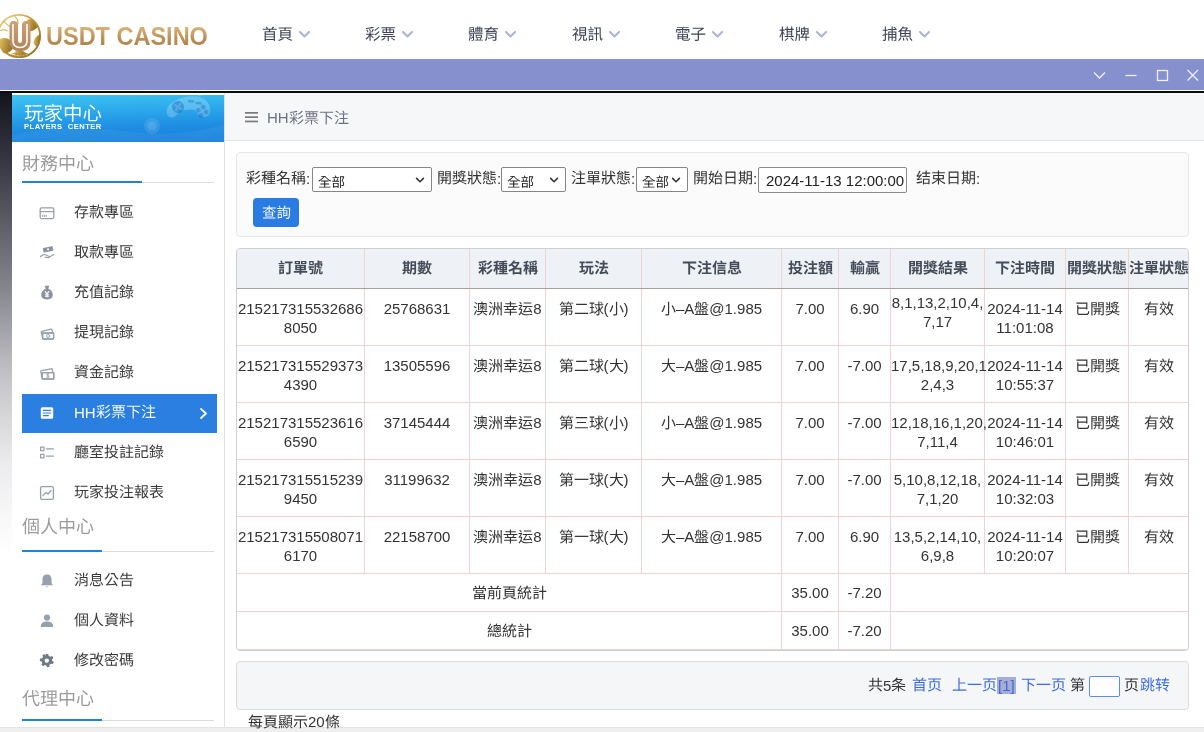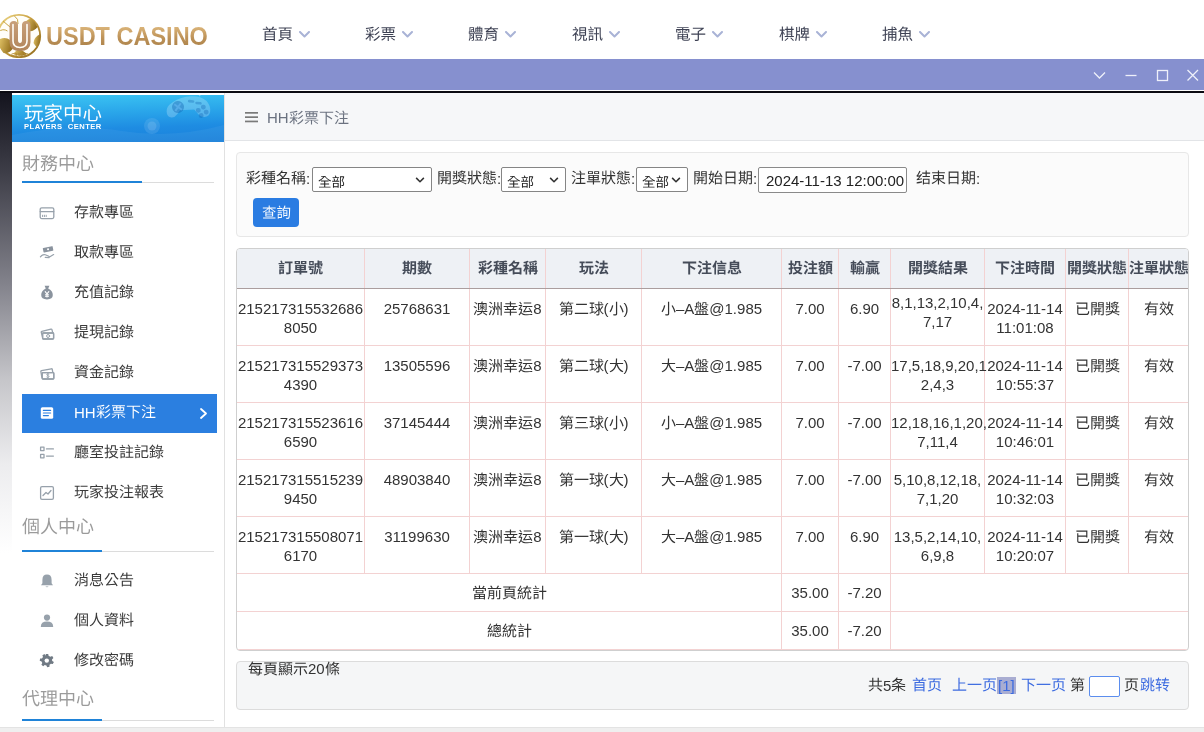--- a/index.html
+++ b/index.html
@@ -663,21 +663,21 @@
                 <use href="#r3b" x="1000"></use>
                 <use href="#r3c" x="2000"></use>
               </svg></td>
             <td style="height:46px;padding-top:10px;border:1px solid #f3d2d2;text-align:center;vertical-align:top;color:#333;line-height:19px;"><svg class="k" width="30" height="15" viewBox="0 -880 2000 1000" style="vertical-align:-1.8px">
                 <use href="#r6c" x="0"></use>
                 <use href="#r6d" x="1000"></use>
               </svg></td>
           </tr>
           <tr>
             <td style="height:46px;padding-top:10px;border:1px solid #f3d2d2;text-align:center;vertical-align:top;color:#333;line-height:19px;">215217315515239<br>9450</td>
-            <td style="height:46px;padding-top:10px;border:1px solid #f3d2d2;text-align:center;vertical-align:top;color:#333;line-height:19px;">48903840</td>
+            <td style="height:46px;padding-top:10px;border:1px solid #f3d2d2;text-align:center;vertical-align:top;color:#333;line-height:19px;">31199632</td>
             <td style="height:46px;padding-top:10px;border:1px solid #f3d2d2;text-align:center;vertical-align:top;color:#333;line-height:19px;"><svg class="k" width="60" height="15" viewBox="0 -880 4000 1000" style="vertical-align:-1.8px">
                 <use href="#r62" x="0"></use>
                 <use href="#r63" x="1000"></use>
                 <use href="#r64" x="2000"></use>
                 <use href="#r65" x="3000"></use>
               </svg><span>8</span></td>
             <td style="height:46px;padding-top:10px;border:1px solid #f3d2d2;text-align:center;vertical-align:top;color:#333;line-height:19px;"><svg class="k" width="45" height="15" viewBox="0 -880 3000 1000" style="vertical-align:-1.8px">
                 <use href="#r66" x="0"></use>
                 <use href="#r70" x="1000"></use>
                 <use href="#r68" x="2000"></use>
@@ -698,21 +698,21 @@
                 <use href="#r3b" x="1000"></use>
                 <use href="#r3c" x="2000"></use>
               </svg></td>
             <td style="height:46px;padding-top:10px;border:1px solid #f3d2d2;text-align:center;vertical-align:top;color:#333;line-height:19px;"><svg class="k" width="30" height="15" viewBox="0 -880 2000 1000" style="vertical-align:-1.8px">
                 <use href="#r6c" x="0"></use>
                 <use href="#r6d" x="1000"></use>
               </svg></td>
           </tr>
           <tr>
             <td style="height:46px;padding-top:10px;border:1px solid #f3d2d2;text-align:center;vertical-align:top;color:#333;line-height:19px;">215217315508071<br>6170</td>
-            <td style="height:46px;padding-top:10px;border:1px solid #f3d2d2;text-align:center;vertical-align:top;color:#333;line-height:19px;">31199630</td>
+            <td style="height:46px;padding-top:10px;border:1px solid #f3d2d2;text-align:center;vertical-align:top;color:#333;line-height:19px;">22158700</td>
             <td style="height:46px;padding-top:10px;border:1px solid #f3d2d2;text-align:center;vertical-align:top;color:#333;line-height:19px;"><svg class="k" width="60" height="15" viewBox="0 -880 4000 1000" style="vertical-align:-1.8px">
                 <use href="#r62" x="0"></use>
                 <use href="#r63" x="1000"></use>
                 <use href="#r64" x="2000"></use>
                 <use href="#r65" x="3000"></use>
               </svg><span>8</span></td>
             <td style="height:46px;padding-top:10px;border:1px solid #f3d2d2;text-align:center;vertical-align:top;color:#333;line-height:19px;"><svg class="k" width="45" height="15" viewBox="0 -880 3000 1000" style="vertical-align:-1.8px">
                 <use href="#r66" x="0"></use>
                 <use href="#r70" x="1000"></use>
                 <use href="#r68" x="2000"></use>
@@ -757,21 +757,21 @@
                 <use href="#r74" x="2000"></use>
               </svg></td>
             <td style="border:1px solid #f3d2d2;text-align:center;color:#333;">35.00</td>
             <td style="border:1px solid #f3d2d2;text-align:center;color:#333;">-7.20</td>
             <td colspan="4" style="border:1px solid #f3d2d2;"></td>
           </tr>
         </tbody>
       </table>
     </div>
     <div style="position:absolute;left:236px;top:661px;width:951px;height:47px;background:#f5f6f7;border:1px solid #dcdcdc;border-radius:4px;"></div>
-    <div style="position:absolute;left:248px;top:660px;color:#333;white-space:nowrap;"><svg class="k" width="60" height="15" viewBox="0 -880 4000 1000" style="vertical-align:-1.8px">
+    <div style="position:absolute;left:248px;top:713px;color:#333;white-space:nowrap;"><svg class="k" width="60" height="15" viewBox="0 -880 4000 1000" style="vertical-align:-1.8px">
         <use href="#r76" x="0"></use>
         <use href="#r1" x="1000"></use>
         <use href="#r77" x="2000"></use>
         <use href="#r78" x="3000"></use>
       </svg><span>20</span><svg class="k" width="15" height="15" viewBox="0 -880 1000 1000" style="vertical-align:-1.8px">
         <use href="#r79" x="0"></use>
       </svg></div>
     <div style="position:absolute;left:868px;top:676.5px;color:#333;white-space:nowrap;"><svg class="k" width="15" height="15" viewBox="0 -880 1000 1000" style="vertical-align:-1.8px">
         <use href="#r7a" x="0"></use>
       </svg><span>5</span><svg class="k" width="15" height="15" viewBox="0 -880 1000 1000" style="vertical-align:-1.8px">

